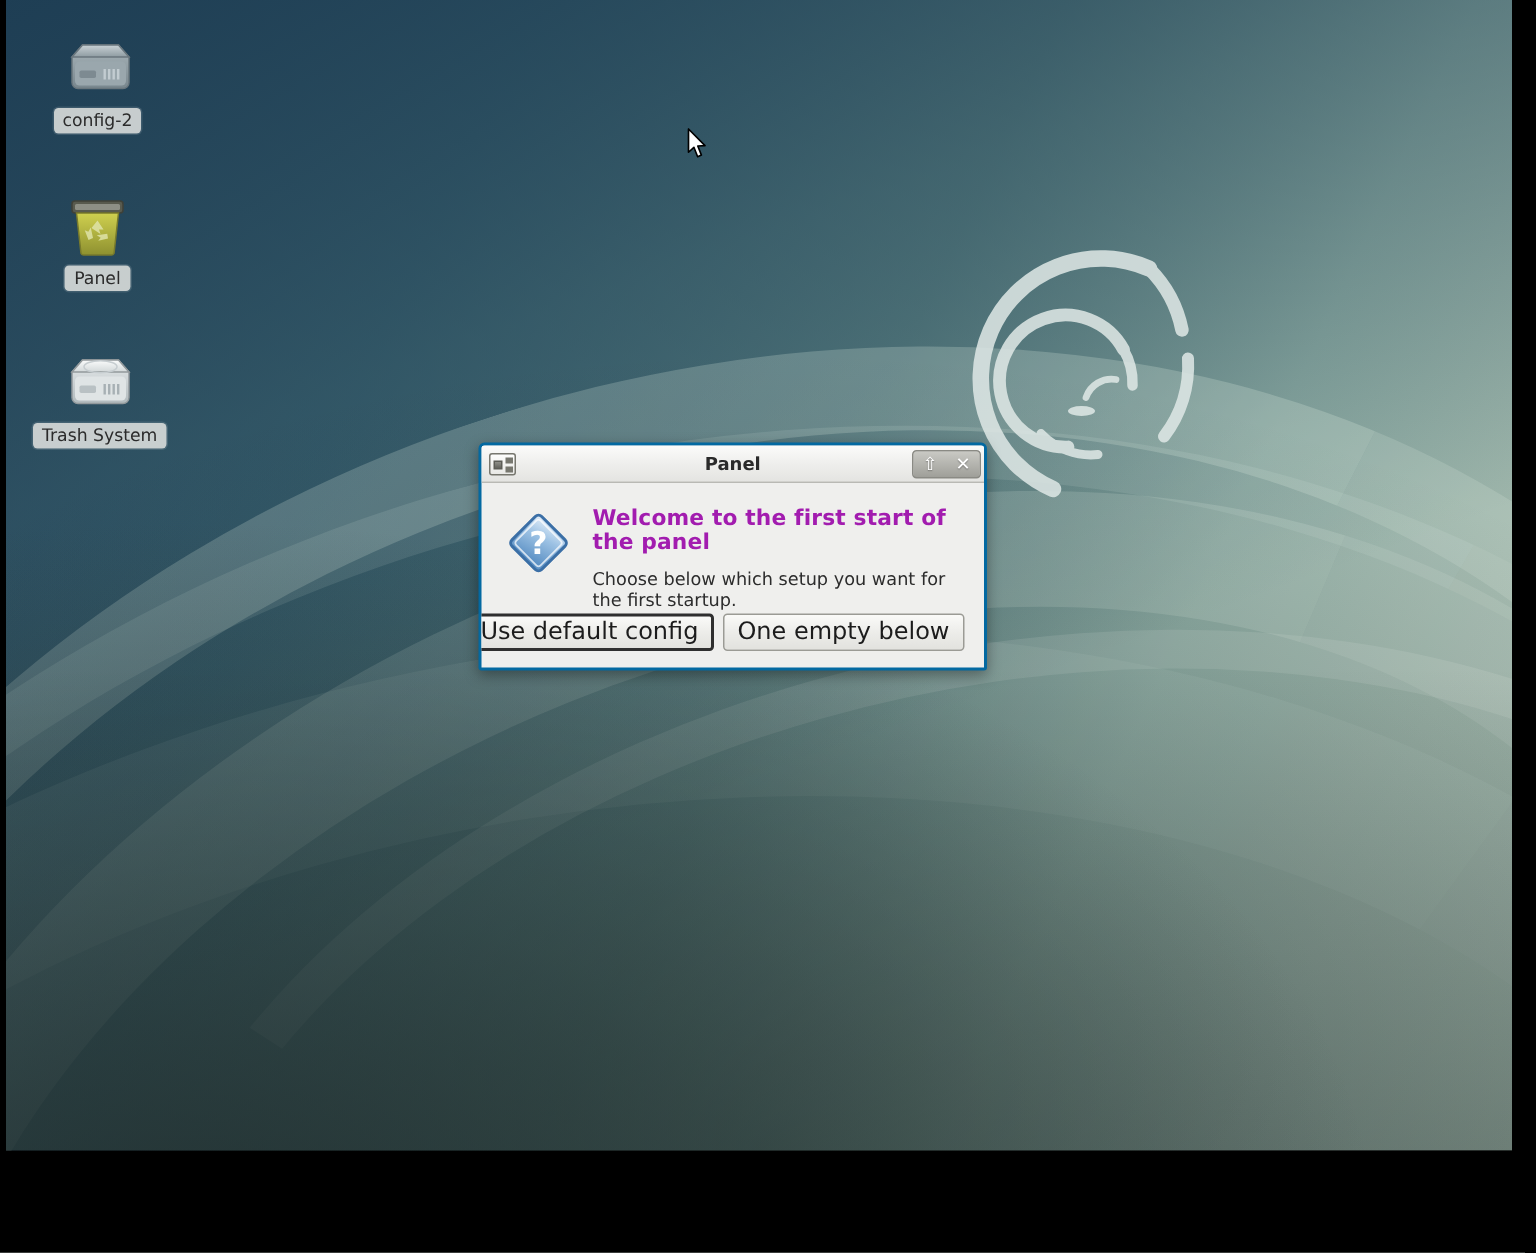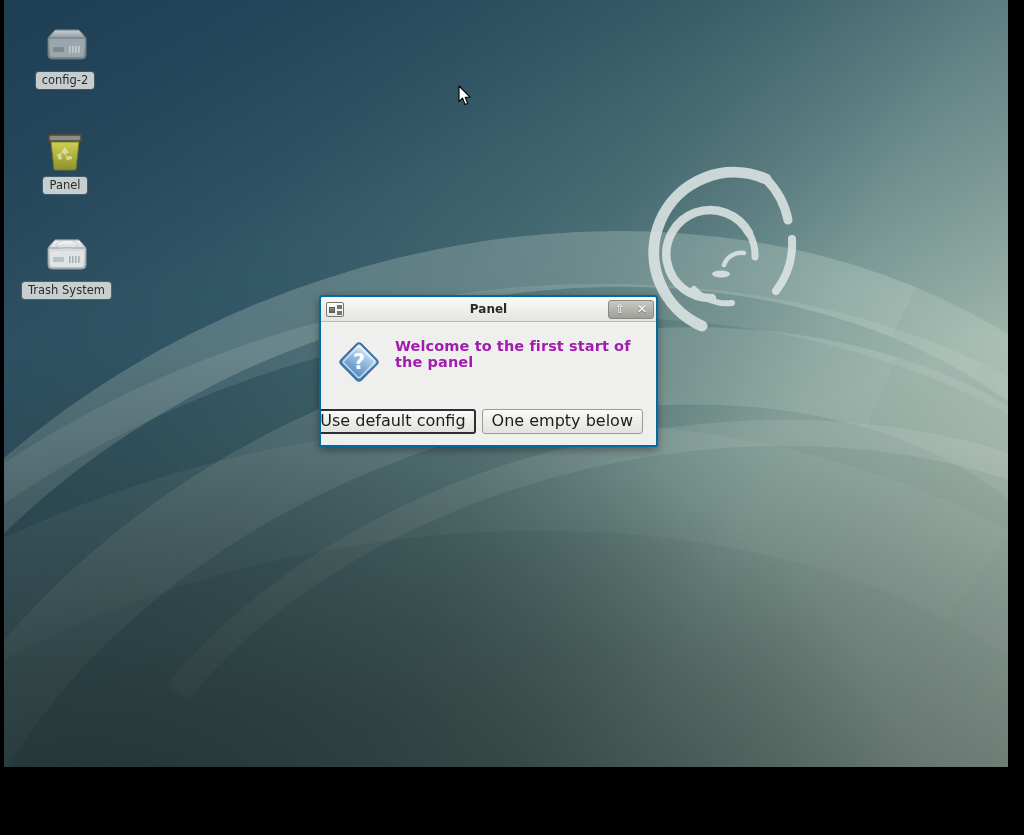--- a/index.html
+++ b/index.html
@@ -293,20 +293,21 @@
           </linearGradient>
         </defs>
         <g transform="translate(24,24) rotate(45) translate(-14,-14)">
           <rect x="0" y="0" width="28" height="28" rx="3" fill="url(#qdG)" stroke="#3b6fa6" stroke-width="2"></rect>
           <rect x="2.5" y="2.5" width="23" height="23" rx="2" fill="none" stroke="#ffffff" stroke-width="1.2" opacity="0.72"></rect>
         </g>
         <text x="24" y="31" text-anchor="middle" font-family="DejaVu Sans, sans-serif" font-size="21" font-weight="bold" fill="#ffffff">?</text>
       </svg>
       <div id="dlg-text">
         <div id="dlg-heading">Welcome to the first start of the panel</div>
+        <div id="dlg-sub">Choose below which setup you want for the first startup.</div>
       </div>
     </div>
 
     <div id="dlg-actions">
       <button class="btn default">Use default config</button>
       <button class="btn">One empty below</button>
     </div>
   </div>
 
   <svg id="cursor" viewBox="0 0 14 22">

